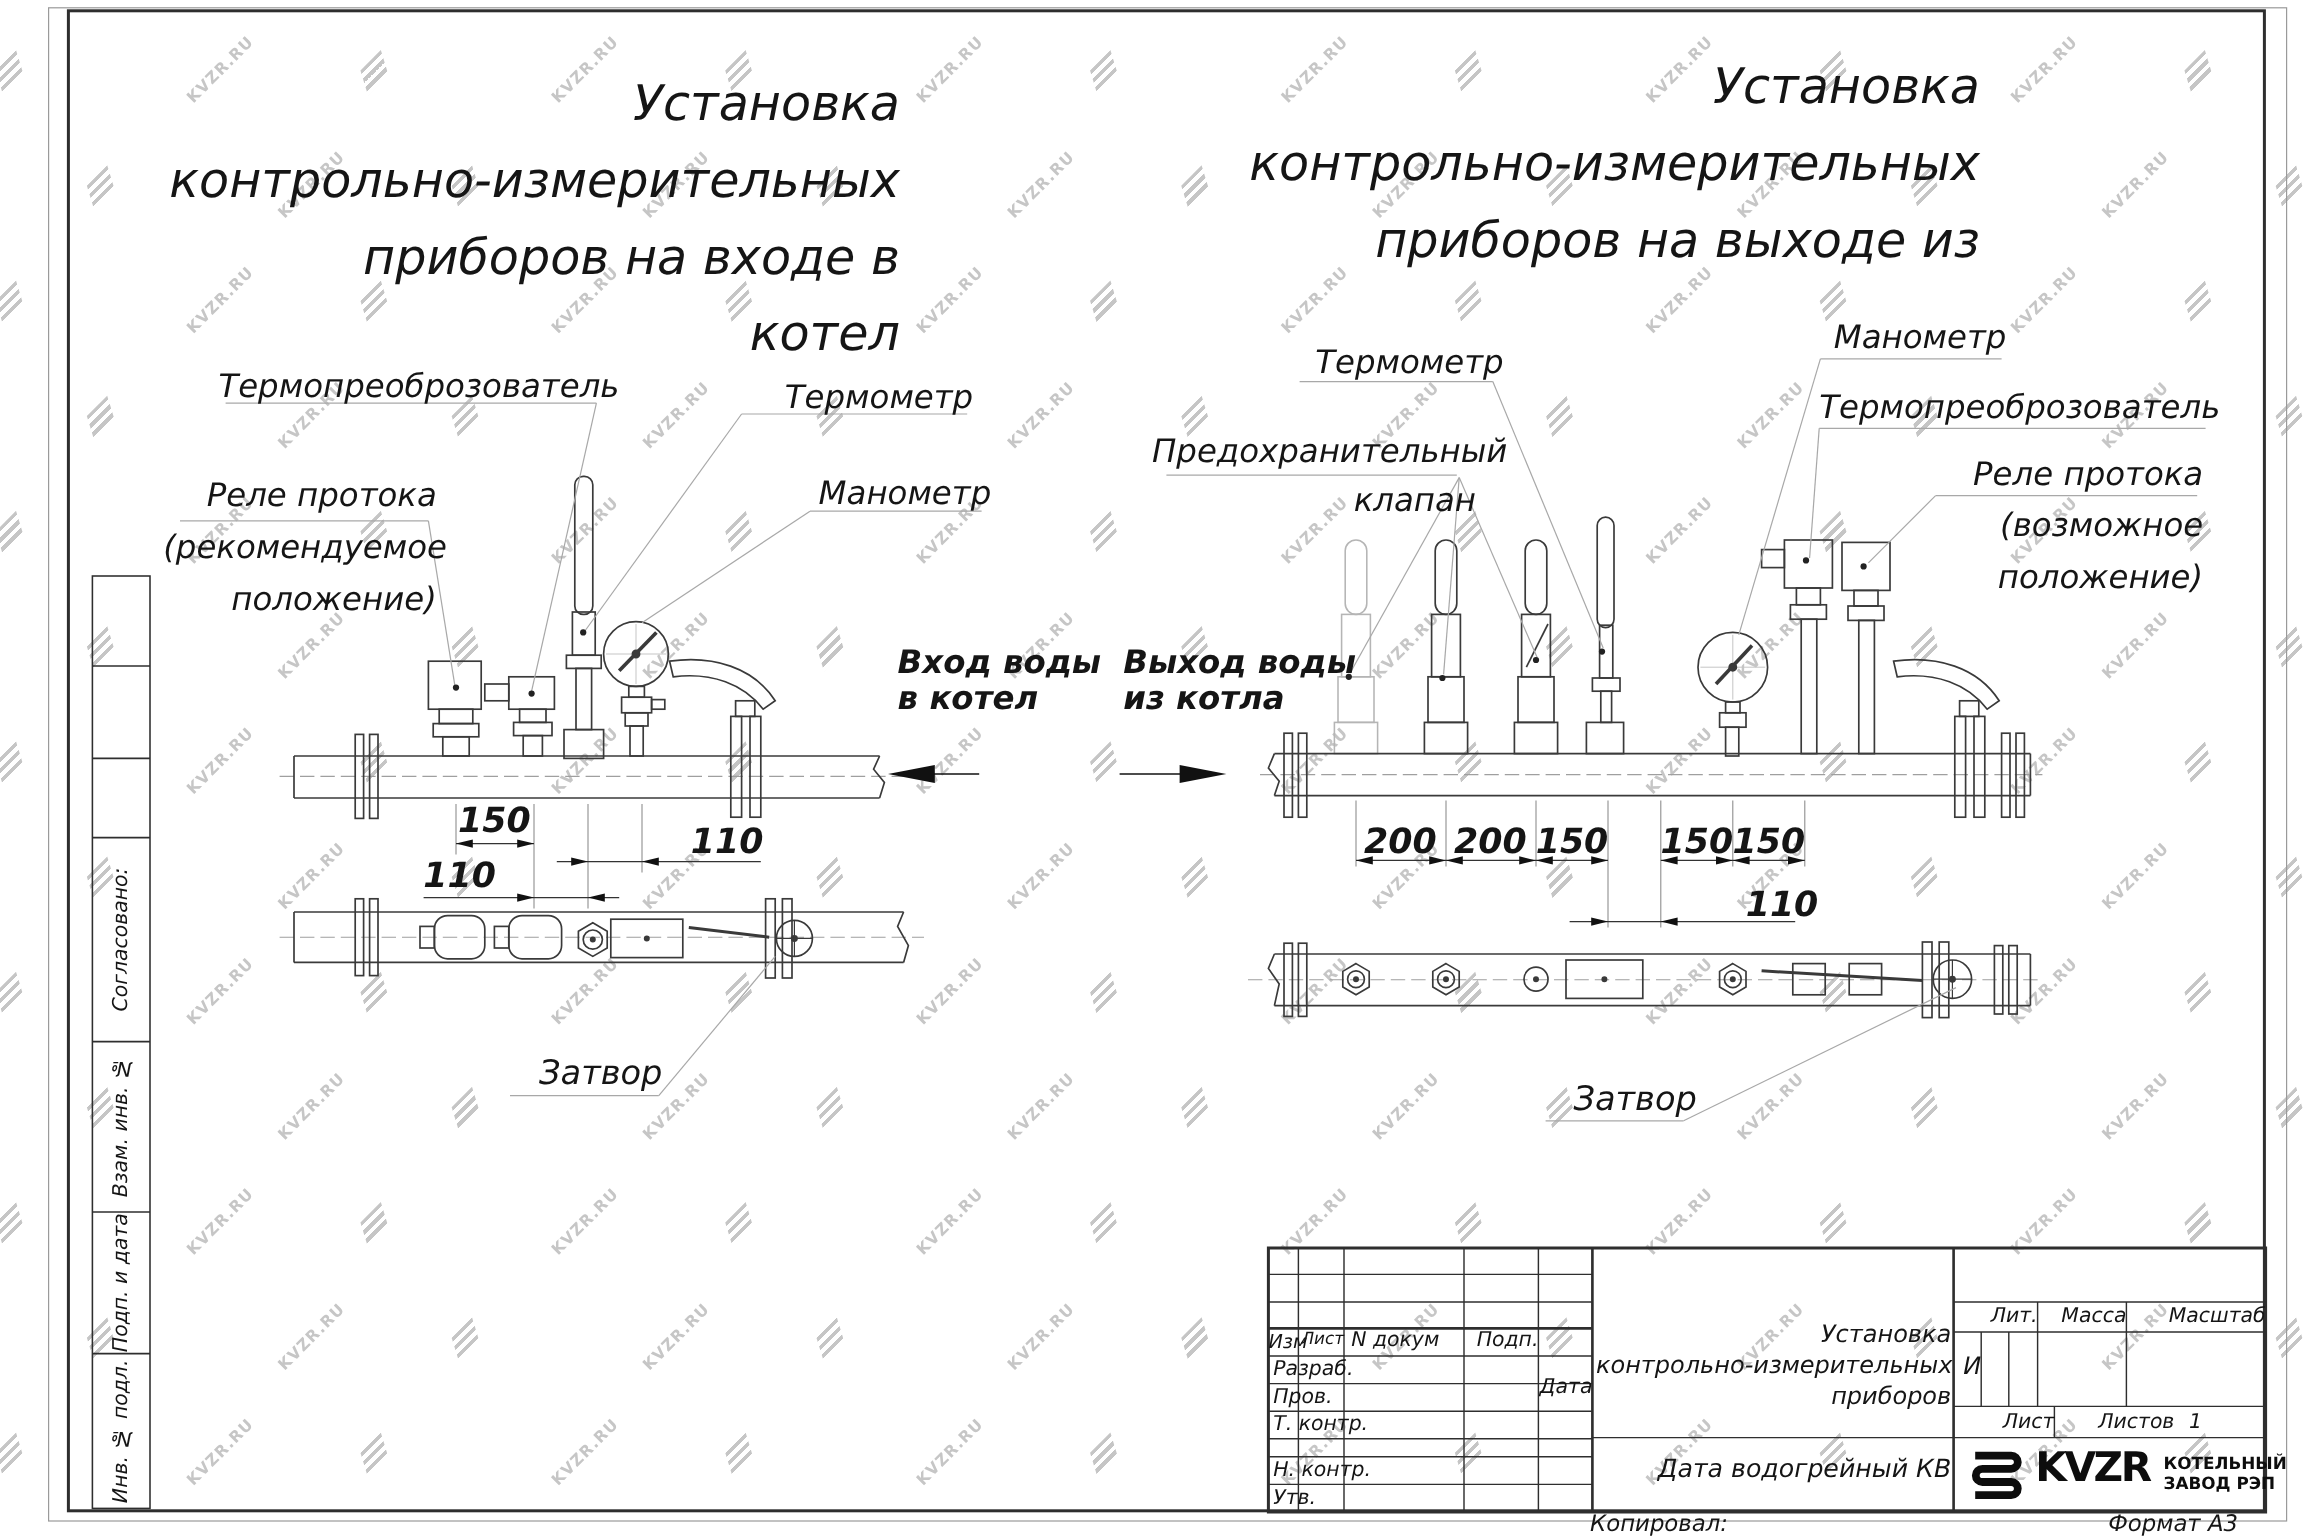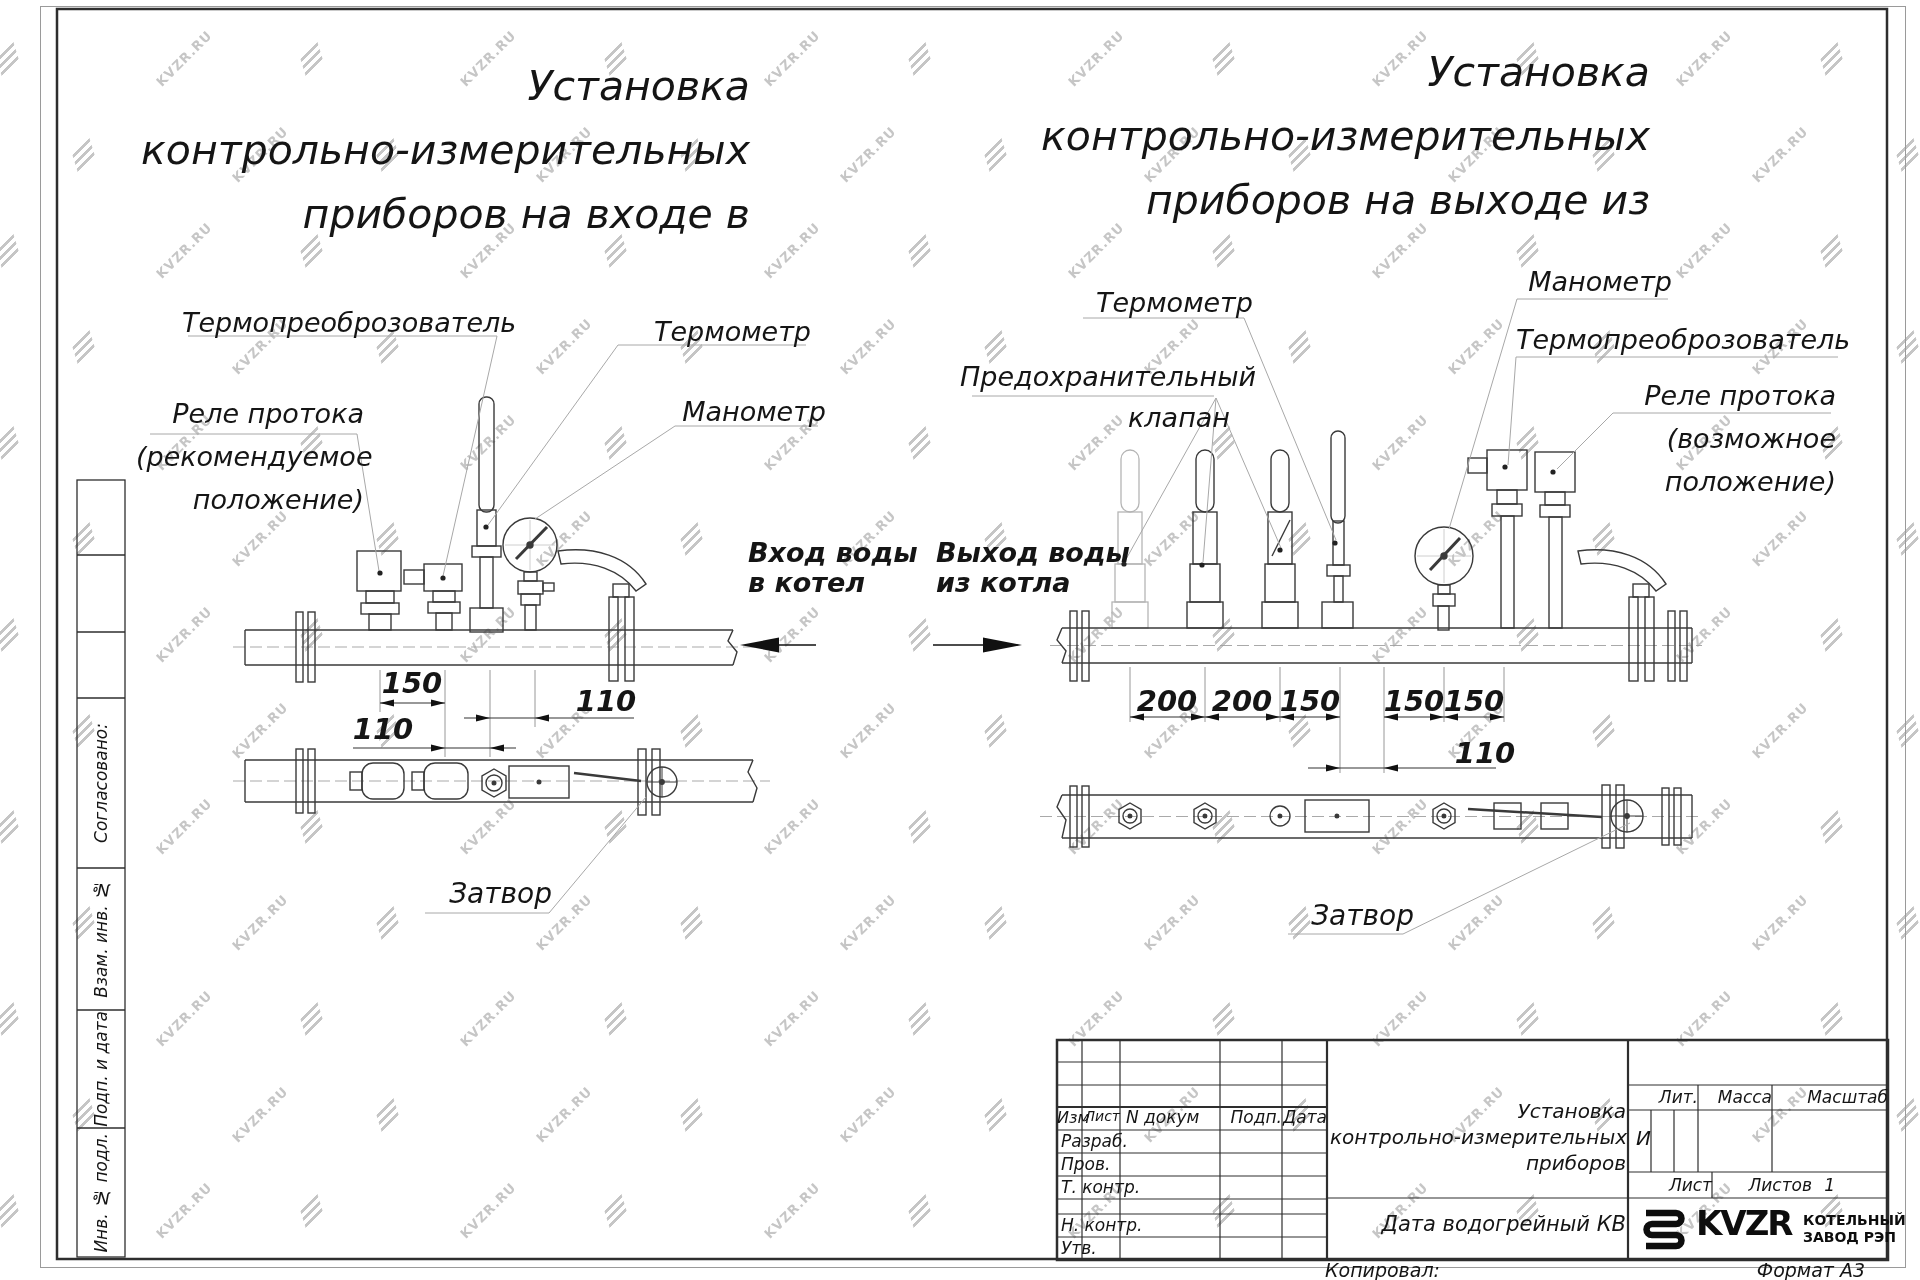--- a/index.html
+++ b/index.html
@@ -517,20 +517,21 @@
       <circle cx="1335" cy="543" r="2.6"></circle>
         <circle cx="1505" cy="467" r="2.6"></circle>
         <circle cx="1553" cy="472" r="2.6"></circle>
     </g>
   </svg>
 
   <div class="lbl ctr" style="left:110px;top:54px;width:640px;">
     <div class="title-line">Установка</div>
     <div class="title-line">контрольно-измерительных</div>
     <div class="title-line">приборов на входе в</div>
+    <div class="title-line">котел</div>
   </div>
   <div class="lbl ctr" style="left:1010px;top:40px;width:640px;">
     <div class="title-line">Установка</div>
     <div class="title-line">контрольно-измерительных</div>
     <div class="title-line">приборов на выходе из</div>
   </div>
 
   <div class="lbl callout" style="left:182px;top:301px;">Термопреоброзователь</div>
   <div class="lbl callout ctr" style="left:616px;top:310px;width:195px;">Термометр</div>
   <div class="lbl callout ctr" style="left:668px;top:390px;width:158px;">Манометр</div>
@@ -583,21 +584,21 @@
     <span class="vtext">Подп. и дата</span>
   </div>
   <div class="vcell" style="left:77px;top:1128px;width:48px;height:129px;">
     <span class="vtext">Инв. № подл.</span>
   </div>
 
   <div class="lbl tb ctr" style="left:1057px;top:1108px;width:25px;font-size:16px;">Изм</div>
   <div class="lbl tb ctr" style="left:1082px;top:1108px;width:38px;font-size:14px;">Лист</div>
   <div class="lbl tb" style="left:1126px;top:1107px;">N докум</div>
   <div class="lbl tb ctr" style="left:1220px;top:1107px;width:62px;">Подп.</div>
-  <div class="lbl tb ctr" style="left:1282px;top:1107px;width:45px;">Дата</div>
+  <div class="lbl tb ctr" style="left:1282px;top:1146px;width:45px;">Дата</div>
   <div class="lbl tb" style="left:1061px;top:1131px;">Разраб.</div>
   <div class="lbl tb" style="left:1061px;top:1154px;text-align:right;">Пров.</div>
   <div class="lbl tb" style="left:1061px;top:1177px;">Т. контр.</div>
   <div class="lbl tb" style="left:1061px;top:1215px;">Н. контр.</div>
   <div class="lbl tb" style="left:1061px;top:1238px;">Утв.</div>
 
   <div class="lbl ctr" style="left:1330px;top:1098px;width:296px;font-size:20px;line-height:26px;">
     <div>Установка</div>
     <div>контрольно-измерительных</div>
     <div>приборов</div>

